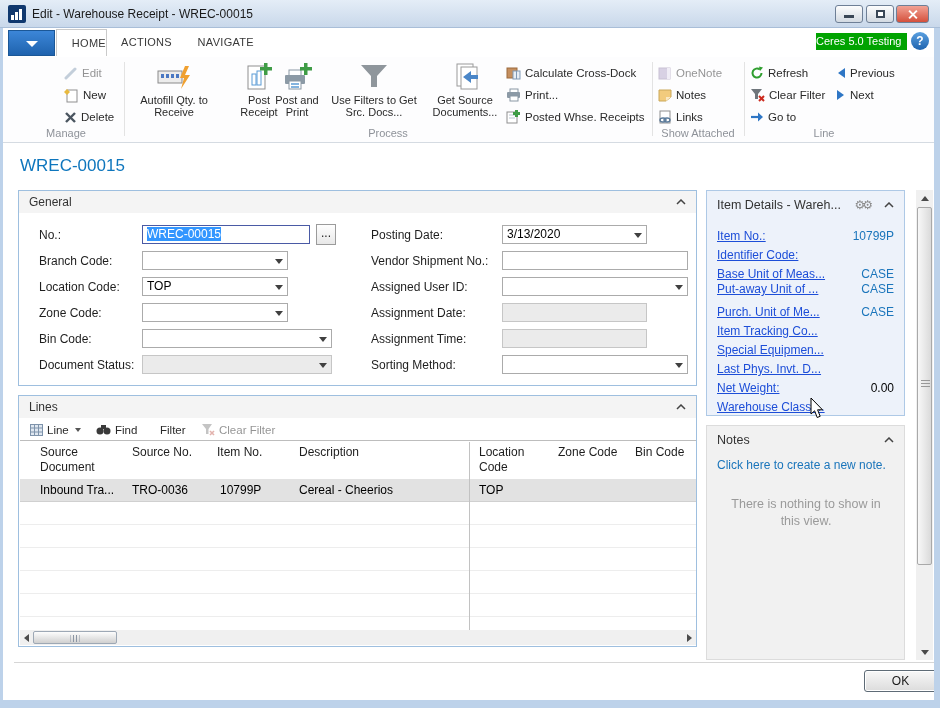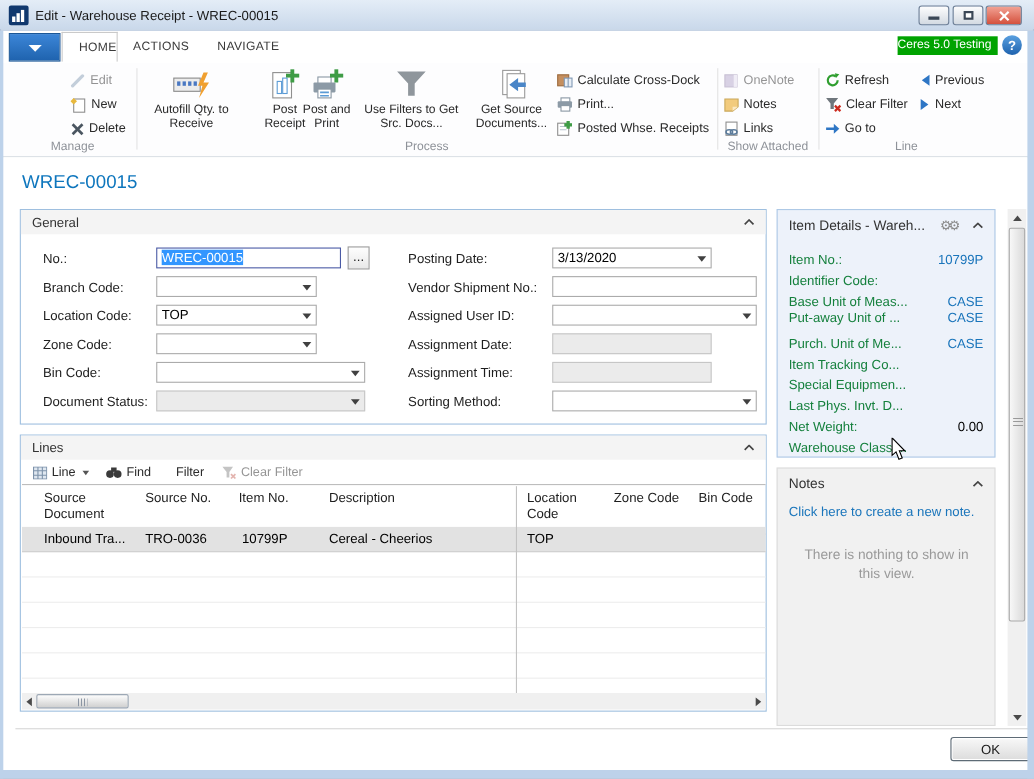--- a/index.html
+++ b/index.html
@@ -96,21 +96,21 @@
   .tri-r { width:0;height:0;border-top:4px solid transparent;border-bottom:4px solid transparent;border-left:5px solid #4a4a4a; }
   .tri-u { width:0;height:0;border-left:4px solid transparent;border-right:4px solid transparent;border-bottom:5px solid #4a4a4a; }
   .tri-d { width:0;height:0;border-left:4px solid transparent;border-right:4px solid transparent;border-top:5px solid #4a4a4a; }
 
   
   .fb-item { position:absolute; left:703px; top:47px; width:199px; height:226px; background:#edf2fa; border:1px solid #aec9e6; }
   .fb-notes { position:absolute; left:703px; top:282px; width:199px; height:235px; background:#f1f1f1; border:1px solid #dcdcdc; }
   .fb-title { position:absolute; left:10px; top:7px; font-size:12.5px; color:#333; }
   .fb-gear { position:absolute; right:34px; top:7px; font-size:12px; color:#8a8a8a; letter-spacing:-3px; }
   .fbrow { position:absolute; left:0; width:197px; height:19px; }
-  .fbrow .l { position:absolute; left:10px; top:2px; font-size:12px; color:#15803d; }
+  .fbrow .l { position:absolute; left:10px; top:2px; font-size:12px; color:#1d4ed8;text-decoration:underline; }
   .fbrow .v { position:absolute; right:10px; top:2px; font-size:12px; color:#000; }
   .fbrow .v.blue { color:#1a75bb; }
   .note-link { position:absolute; left:10px; top:32px; font-size:12px; color:#1a75bb; }
   .note-empty { position:absolute; left:20px; top:70px; width:158px; font-size:12.5px; color:#9a9a9a; text-align:center; line-height:17px; }
 
   
   .vscroll { position:absolute; left:913px; top:47px; width:17px; height:470px; background:#f0f0f0; }
   .vs-btn { position:absolute; left:0; width:17px; height:16px; display:flex; align-items:center; justify-content:center; }
   .vs-thumb { position:absolute; left:1px; top:17px; width:15px; height:358px; background:linear-gradient(90deg,#f8f8f8,#dadada);
     border:1px solid #a9a9a9; border-radius:2px; }

